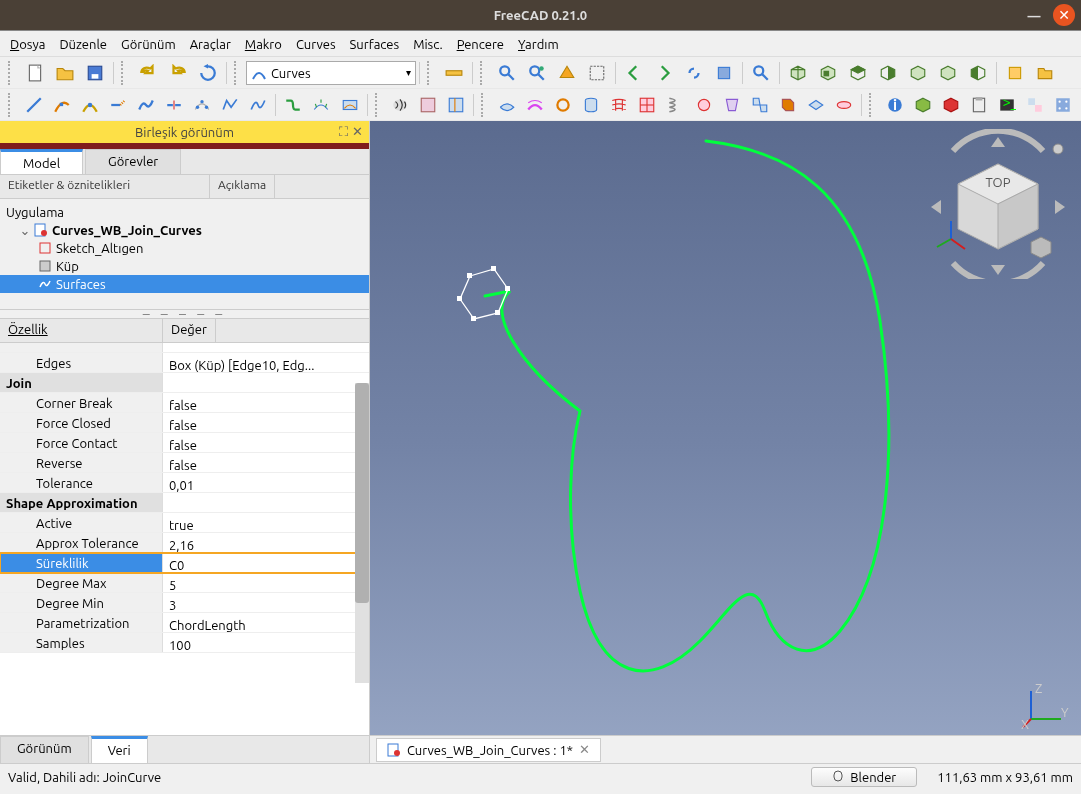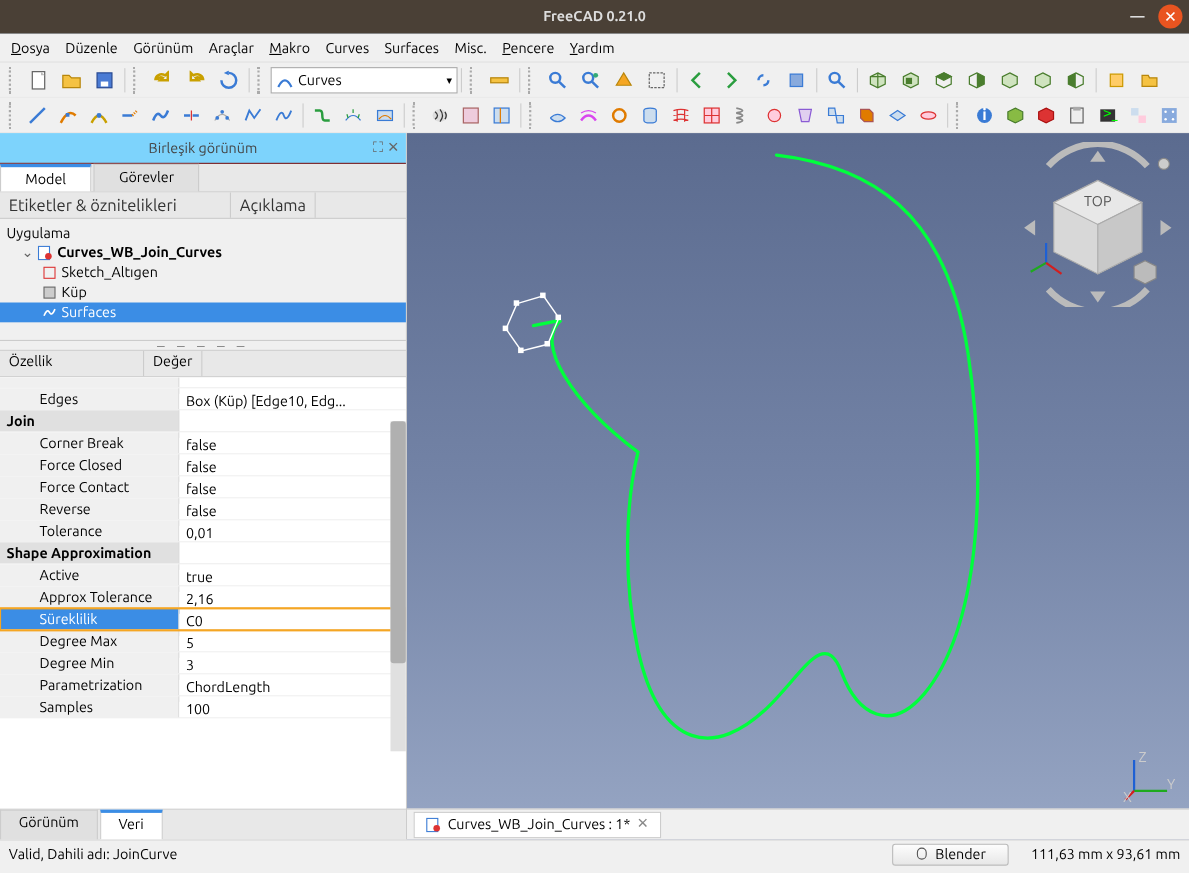--- a/index.html
+++ b/index.html
@@ -28,46 +28,46 @@
 .sep { width:1px; height:22px; background:#ccc; margin:0 3px; }
 .wb-select { width:170px; height:24px; border:1px solid #aaa; background:#fff; display:flex; align-items:center; padding:0 4px; gap:4px; }
 .wb-select svg{width:16px;height:16px;}
 .wb-select .arrow { margin-left:auto; font-size:10px; }
 
 
 .split { display:flex; height:642px; }
 
 
 .side { width:370px; background:#f0f0f0; display:flex; flex-direction:column; border-right:1px solid #ccc; }
-.panel-title { height:28px; display:flex; align-items:center; justify-content:center; position:relative; background:#7dd3fc; border-bottom:1px solid #7f1d1d; color:#444;}
+.panel-title { height:28px; display:flex; align-items:center; justify-content:center; position:relative; background:#fde047; border-bottom:6px solid #7f1d1d; color:#444;}
 .panel-title .ctrls { position:absolute; right:6px; display:flex; gap:4px; color:#666; }
 
 .tabs { height:26px; display:flex; border-bottom:1px solid #ccc; background:#e8e8e8;}
 .tab { padding:4px 22px; background:#f6f6f6; border:1px solid #ccc; border-bottom:none; margin-right:2px; position:relative; }
 .tab.active { background:#fff; border-top:3px solid #3b8de5; }
 .tab.inactive{ background:#e0e0e0; }
 
 .tree-head { height:24px; display:flex; background:#e8e8e8; border-bottom:1px solid #ccc; }
-.tree-head div { padding:3px 8px; border-right:1px solid #ccc; font-size:15px; color:#333;}
+.tree-head div { padding:3px 8px; border-right:1px solid #ccc; font-size:12px; color:#333;}
 .tree-head .c1{ width:210px;}
 .tree { padding:4px 0; font-size:13px; height:110px;}
 .tree .row { height:18px; display:flex; align-items:center; padding-left:4px; }
 .tree .row .exp { width:14px; text-align:center; color:#666; }
 .tree .row .ic { width:18px; display:flex; align-items:center; justify-content:center;}
 .tree .row .lbl { padding-left:2px; }
 .tree .lvl1 { padding-left:18px;}
 .tree .lvl2 { padding-left:36px;}
 .tree .sel { background:#3b8de5; color:#fff; }
 .tree .sel .lbl{ color:#fff;}
 
 .splitter-h { height:10px; background:#f0f0f0; text-align:center; color:#888; letter-spacing:4px; font-size:14px; border-top:1px solid #ccc; border-bottom:1px solid #ccc; line-height:8px;}
 
 .prop-head { height:24px; display:flex; background:#e8e8e8; border-bottom:1px solid #ccc; }
 .prop-head div { padding:3px 8px; border-right:1px solid #ccc;}
-.prop-head .c1{width:131px;}
+.prop-head .c1{width:163px;text-decoration:underline;}
 .props { flex:1; overflow:hidden; position:relative; background:#fff;}
 .props .prow { height:20px; display:flex; align-items:flex-end; border-bottom:1px solid #eee; }
 .props .prow .pname { width:163px; padding-left:20px; background:#f0f0f0; height:100%; display:flex; align-items:center; border-right:1px solid #ddd; overflow:hidden; white-space:nowrap;}
 .props .prow .pname.ind { padding-left:36px; }
 .props .prow .pval { flex:1; padding-left:6px; background:#fff; overflow:hidden; white-space:nowrap;}
 .props .grp .pname { font-weight:bold; padding-left:6px; background:#e0e0e0;}
 .props .grp .pval { background:#e0e0e0; }
 .props .hlrow { outline:2px solid #f5a623; outline-offset:-1px; }
 .props .hlrow .pname { background:#3b8de5; color:#fff; }
 .props .scrollbar { position:absolute; right:0; top:40px; width:14px; height:300px; background:#e0e0e0; }

